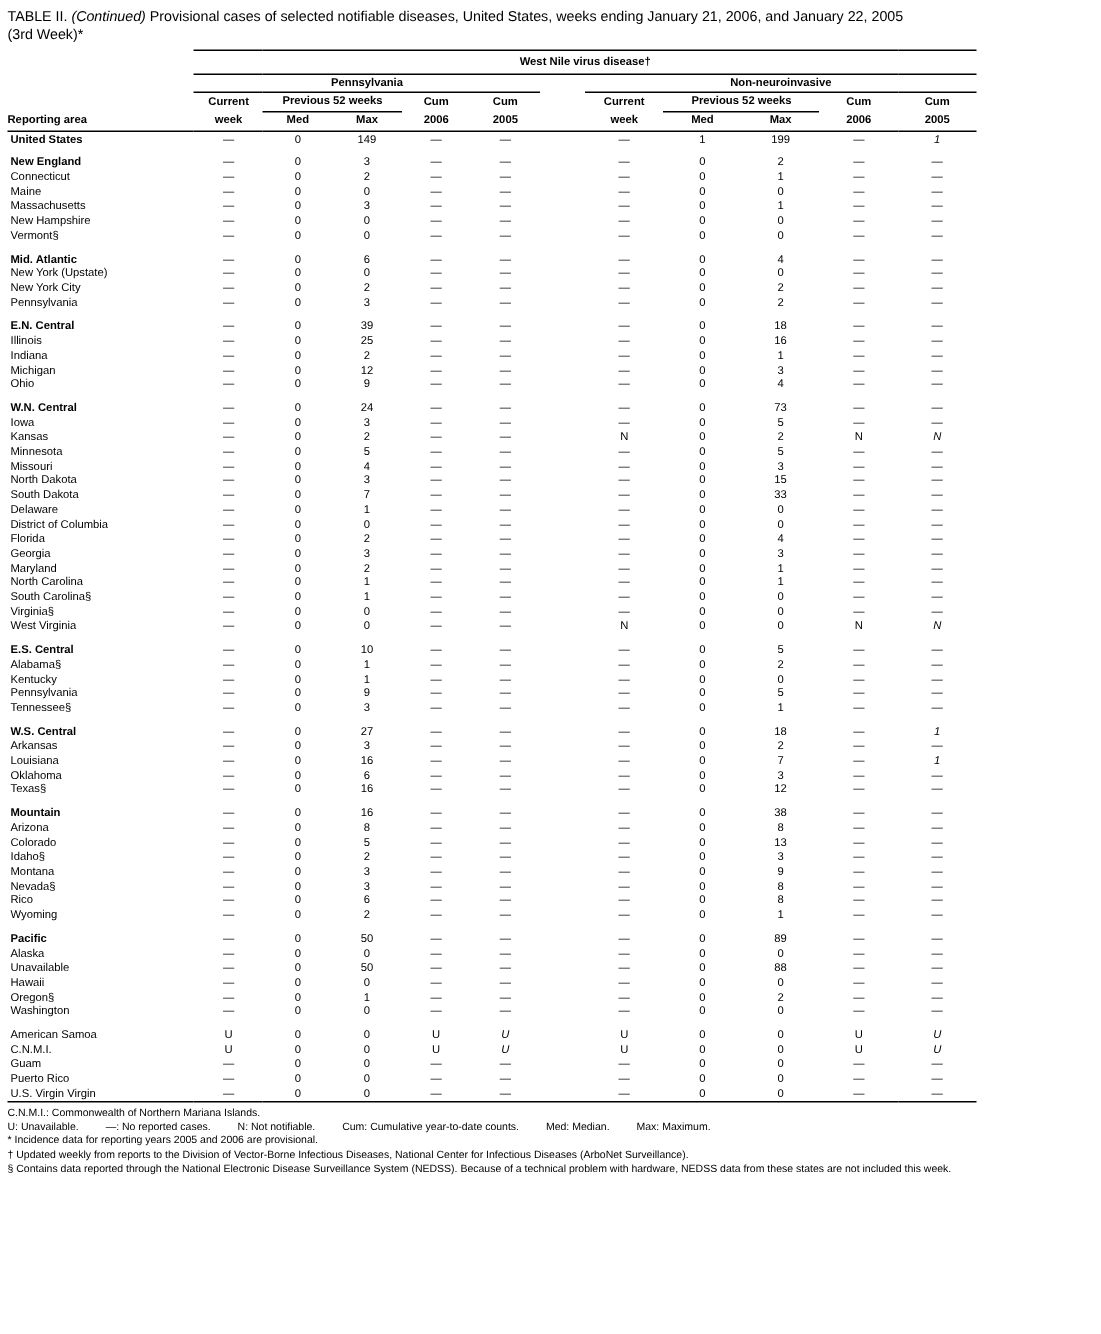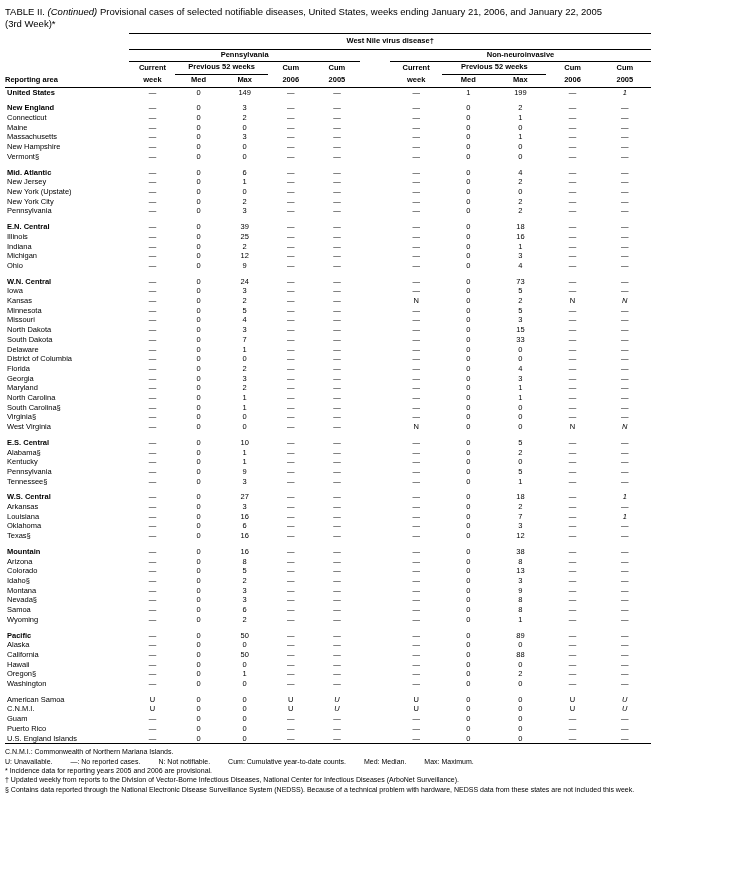--- a/index.html
+++ b/index.html
@@ -218,34 +218,20 @@
           <td class="val">—</td>
           <td class="val prev-year">—</td>
           <td class="sp"></td>
           <td class="val">—</td>
           <td class="val">0</td>
           <td class="val">4</td>
           <td class="val">—</td>
           <td class="val prev-year">—</td>
         </tr>
         <tr>
-          <td class="area">New Jersey</td>
-          <td class="val">—</td>
-          <td class="val">0</td>
-          <td class="val">1</td>
-          <td class="val">—</td>
-          <td class="val prev-year">—</td>
-          <td class="sp"></td>
-          <td class="val">—</td>
-          <td class="val">0</td>
-          <td class="val">2</td>
-          <td class="val">—</td>
-          <td class="val prev-year">—</td>
-        </tr>
-        <tr>
           <td class="area">New York (Upstate)</td>
           <td class="val">—</td>
           <td class="val">0</td>
           <td class="val">0</td>
           <td class="val">—</td>
           <td class="val prev-year">—</td>
           <td class="sp"></td>
           <td class="val">—</td>
           <td class="val">0</td>
           <td class="val">0</td>
@@ -792,21 +778,21 @@
           <td class="val">—</td>
           <td class="val prev-year">—</td>
           <td class="sp"></td>
           <td class="val">—</td>
           <td class="val">0</td>
           <td class="val">8</td>
           <td class="val">—</td>
           <td class="val prev-year">—</td>
         </tr>
         <tr>
-          <td class="area">Samoa</td>
+          <td class="area">Rico</td>
           <td class="val">—</td>
           <td class="val">0</td>
           <td class="val">6</td>
           <td class="val">—</td>
           <td class="val prev-year">—</td>
           <td class="sp"></td>
           <td class="val">—</td>
           <td class="val">0</td>
           <td class="val">8</td>
           <td class="val">—</td>
@@ -848,21 +834,21 @@
           <td class="val">—</td>
           <td class="val prev-year">—</td>
           <td class="sp"></td>
           <td class="val">—</td>
           <td class="val">0</td>
           <td class="val">0</td>
           <td class="val">—</td>
           <td class="val prev-year">—</td>
         </tr>
         <tr>
-          <td class="area">California</td>
+          <td class="area">Unavailable</td>
           <td class="val">—</td>
           <td class="val">0</td>
           <td class="val">50</td>
           <td class="val">—</td>
           <td class="val prev-year">—</td>
           <td class="sp"></td>
           <td class="val">—</td>
           <td class="val">0</td>
           <td class="val">88</td>
           <td class="val">—</td>
@@ -960,21 +946,21 @@
           <td class="val">—</td>
           <td class="val prev-year">—</td>
           <td class="sp"></td>
           <td class="val">—</td>
           <td class="val">0</td>
           <td class="val">0</td>
           <td class="val">—</td>
           <td class="val prev-year">—</td>
         </tr>
         <tr>
-          <td class="area">U.S. England Islands</td>
+          <td class="area">U.S. Virgin Virgin</td>
           <td class="val">—</td>
           <td class="val">0</td>
           <td class="val">0</td>
           <td class="val">—</td>
           <td class="val prev-year">—</td>
           <td class="sp"></td>
           <td class="val">—</td>
           <td class="val">0</td>
           <td class="val">0</td>
           <td class="val">—</td>

